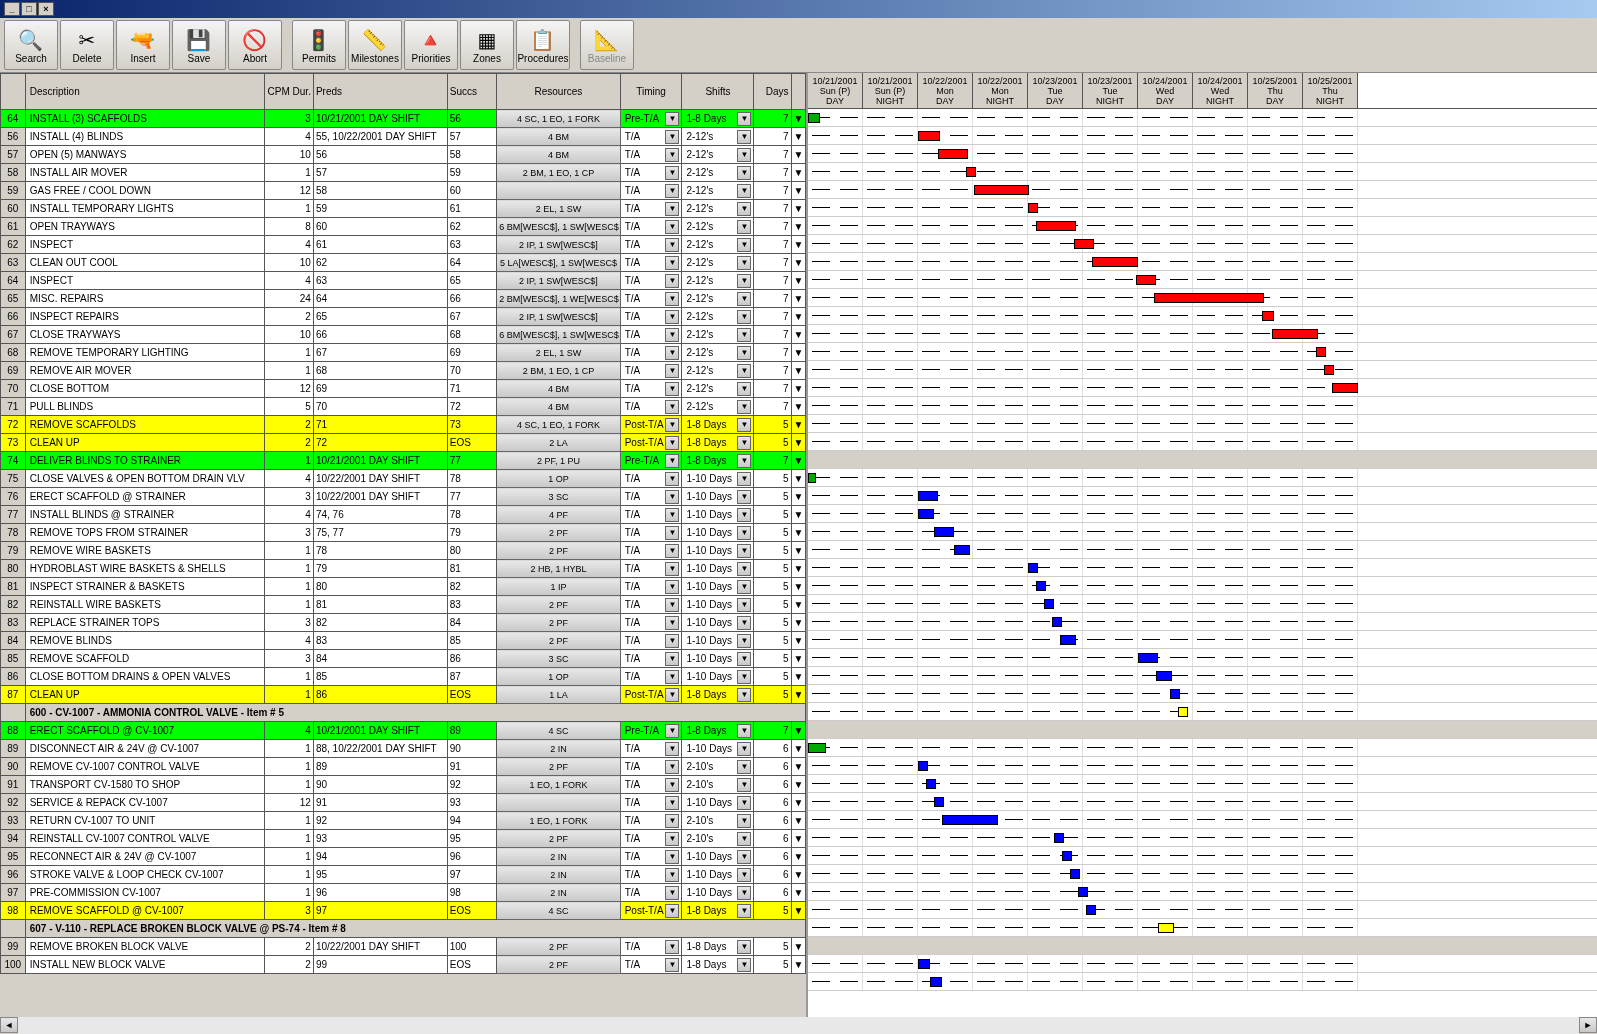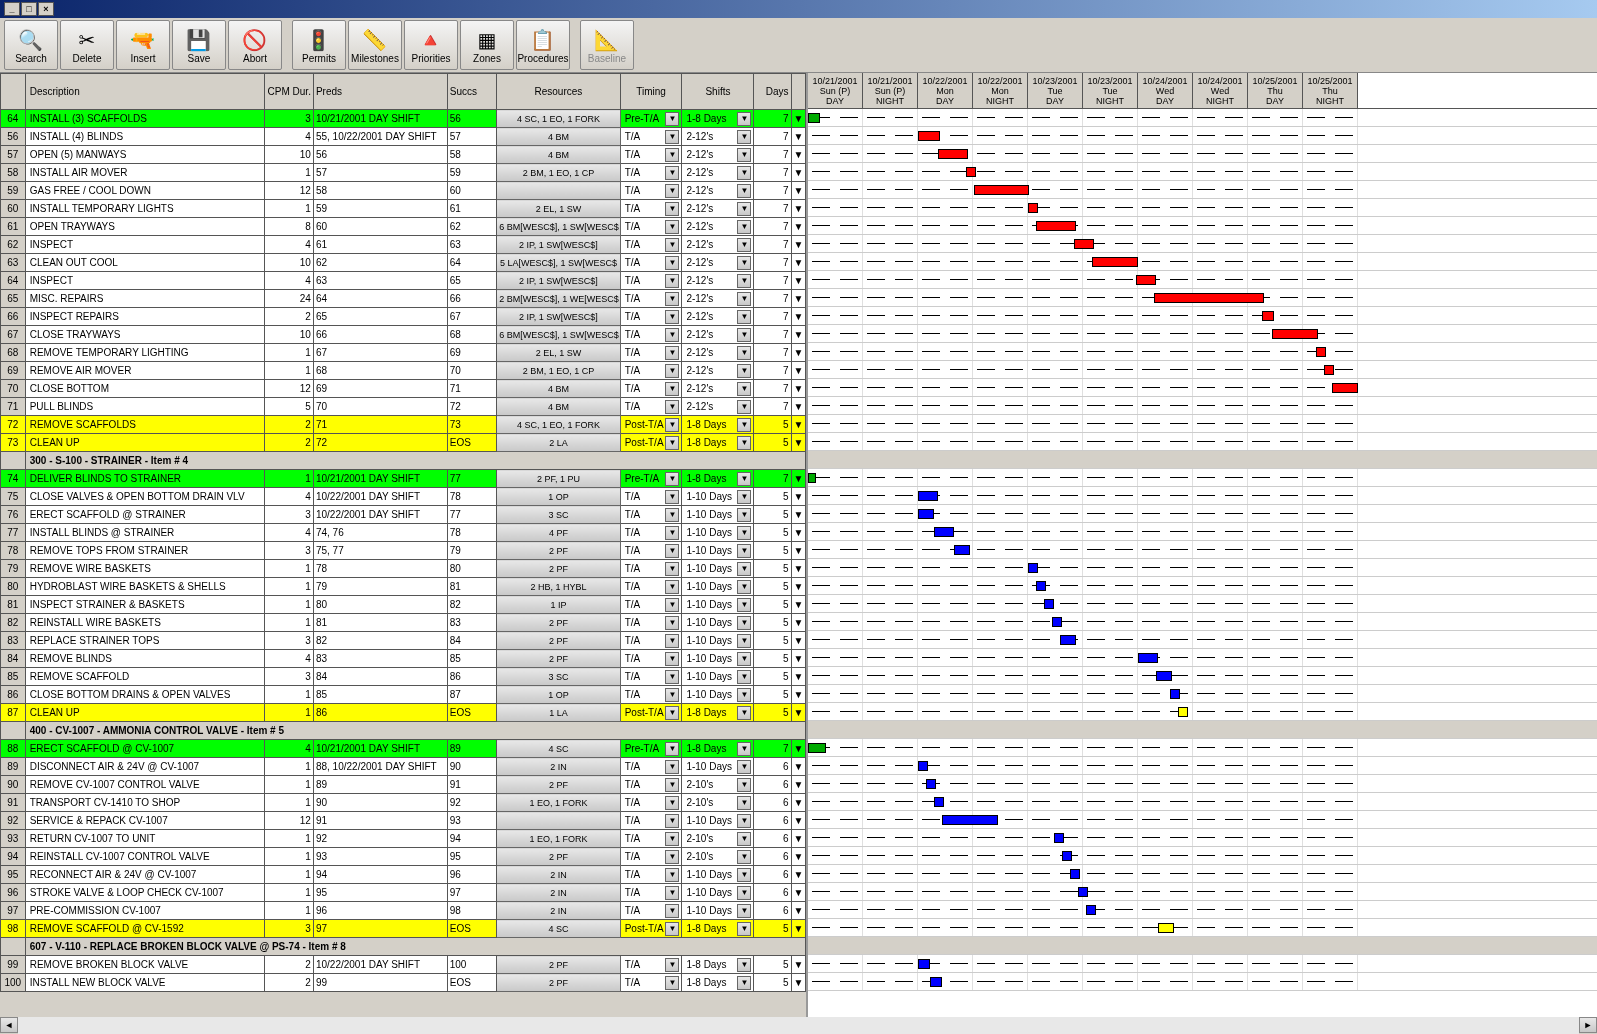--- a/index.html
+++ b/index.html
@@ -580,24 +580,20 @@
               <div class="dd">
                 <span>1-8 Days</span>
                 <div class="arr">▼</div>
               </div>
             </td>
             <td class="col-days">5</td>
             <td>
               <div class="arr">▼</div>
             </td>
           </tr>
-          <tr class="header">
-            <td class="rownum"></td>
-            <td colspan="9" class="col-desc" style="font-weight:bold">300 - S-100 - STRAINER - Item # 4</td>
-          </tr>
           <tr class="green">
             <td class="rownum">74</td>
             <td class="col-desc">DELIVER BLINDS TO STRAINER</td>
             <td class="col-cpm">1</td>
             <td class="col-preds">10/21/2001 DAY SHIFT</td>
             <td class="col-succs">77</td>
             <td class="col-res btncell">2 PF, 1 PU</td>
             <td class="col-timing">
               <div class="dd">
                 <span>Pre-T/A</span>
@@ -922,21 +918,21 @@
                 <div class="arr">▼</div>
               </div>
             </td>
             <td class="col-days">5</td>
             <td>
               <div class="arr">▼</div>
             </td>
           </tr>
           <tr class="header">
             <td class="rownum"></td>
-            <td colspan="9" class="col-desc" style="font-weight:bold">400 - CV-1007 - AMMONIA CONTROL VALVE - Item # 5</td>
+            <td colspan="9" class="col-desc" style="font-weight:bold">600 - CV-1007 - AMMONIA CONTROL VALVE - Item # 5</td>
           </tr>
           <tr class="green">
             <td class="rownum">88</td>
             <td class="col-desc">ERECT SCAFFOLD @ CV-1007</td>
             <td class="col-cpm">4</td>
             <td class="col-preds">10/21/2001 DAY SHIFT</td>
             <td class="col-succs">89</td>
             <td class="col-res btncell">4 SC</td>
             <td class="col-timing">
               <div class="dd">
@@ -998,21 +994,21 @@
                 <div class="arr">▼</div>
               </div>
             </td>
             <td class="col-days">6</td>
             <td>
               <div class="arr">▼</div>
             </td>
           </tr>
           <tr>
             <td class="rownum">91</td>
-            <td class="col-desc">TRANSPORT CV-1410 TO SHOP</td>
+            <td class="col-desc">TRANSPORT CV-1580 TO SHOP</td>
             <td class="col-cpm">1</td>
             <td class="col-preds">90</td>
             <td class="col-succs">92</td>
             <td class="col-res btncell">1 EO, 1 FORK</td>
             <td class="col-timing">
               <div class="dd">
                 <span>T/A</span>
                 <div class="arr">▼</div>
               </div>
             </td>
@@ -1166,21 +1162,21 @@
                 <div class="arr">▼</div>
               </div>
             </td>
             <td class="col-days">6</td>
             <td>
               <div class="arr">▼</div>
             </td>
           </tr>
           <tr class="yellow">
             <td class="rownum">98</td>
-            <td class="col-desc">REMOVE SCAFFOLD @ CV-1592</td>
+            <td class="col-desc">REMOVE SCAFFOLD @ CV-1007</td>
             <td class="col-cpm">3</td>
             <td class="col-preds">97</td>
             <td class="col-succs">EOS</td>
             <td class="col-res btncell">4 SC</td>
             <td class="col-timing">
               <div class="dd">
                 <span>Post-T/A</span>
                 <div class="arr">▼</div>
               </div>
             </td>

